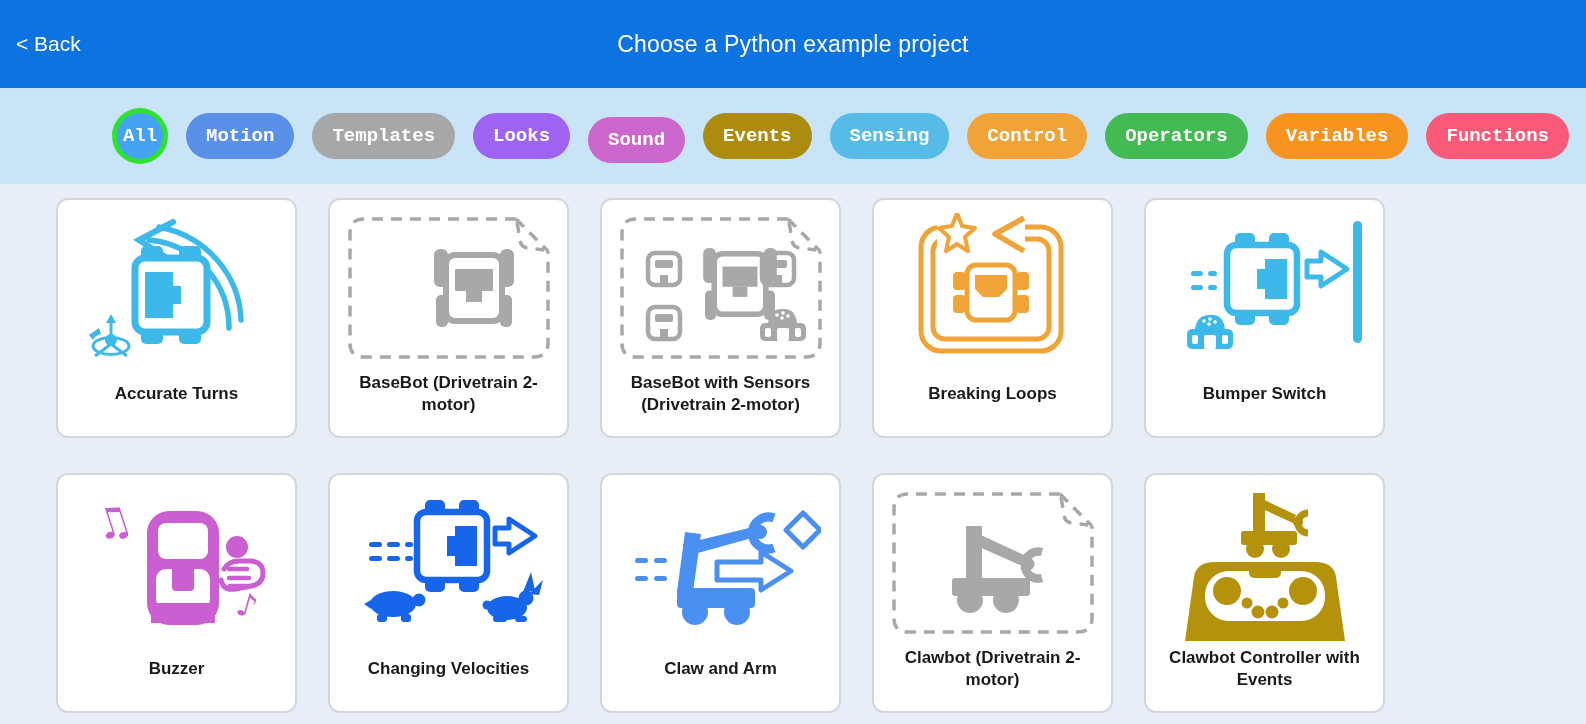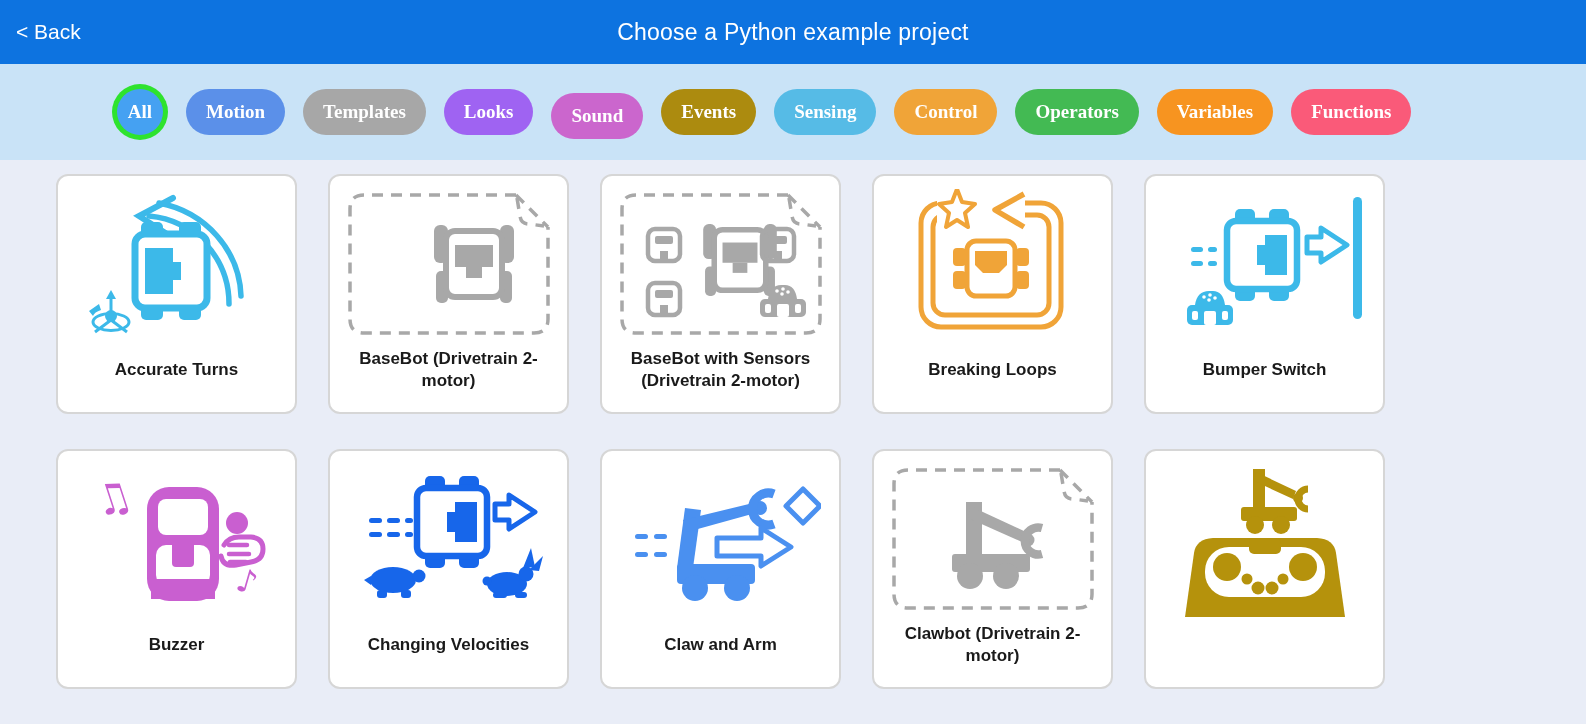--- a/index.html
+++ b/index.html
@@ -1,37 +1,37 @@
 <!DOCTYPE html>
 <html><head>
 <meta charset="utf-8">
 <style>
   * { margin:0; padding:0; box-sizing:border-box; }
   html,body { width:1586px; height:724px; overflow:hidden; }
   body { font-family:"Liberation Sans", sans-serif; background:#e9edf7; }
 
   .header {
-    height:64px; background:#0d73e0; color:#fff;
+    height:88px; background:#0d73e0; color:#fff;
     display:flex; align-items:center; position:relative;
   }
   .back-btn {
     position:absolute; left:16px; font-size:21px; color:#fff;
     background:none; border:none; cursor:pointer; font-family:inherit;
   }
   .header-title {
     width:100%; text-align:center; font-size:23px; font-weight:500; letter-spacing:.2px;
   }
 
   .filter-bar {
     height:96px; background:#c9e3f7; display:flex; align-items:center;
     padding-left:112px; gap:18px;
   }
   .pill {
     height:46px; border:none; border-radius:23px; padding:0 20px;
-    color:#fff; font-weight:700; font-size:19px; font-family:Liberation Serif, serif;
+    color:#fff; font-weight:700; font-size:19px; font-family:Liberation Mono, monospace;
     cursor:pointer; white-space:nowrap;
   }
   .pill-round {
     width:46px; padding:0; border-radius:50%; margin:0 5px;
   }
 
   .content { padding:14px 0 0 56px; }
   .card-grid {
     display:grid; grid-template-columns:repeat(5,241px);
     grid-auto-rows:240px; column-gap:31px; row-gap:35px;
@@ -359,16 +359,17 @@
           <rect x="84" y="77" width="32" height="16" rx="5" fill="currentColor"></rect>
           <circle cx="62" cy="106" r="14" fill="currentColor"></circle>
           <circle cx="138" cy="106" r="14" fill="currentColor"></circle>
           <circle cx="82" cy="118" r="5.5" fill="currentColor"></circle>
           <circle cx="93" cy="127" r="6.5" fill="currentColor"></circle>
           <circle cx="107" cy="127" r="6.5" fill="currentColor"></circle>
           <circle cx="118" cy="118" r="5.5" fill="currentColor"></circle>
           <path d="M82 136 h36 l-5 10 h-26 z" fill="currentColor"></path>
         </svg>
       </div>
+      <div class="card-label">Clawbot Controller with Events</div>
     </div>
 
   </div>
 </div>
 
 </body></html>

